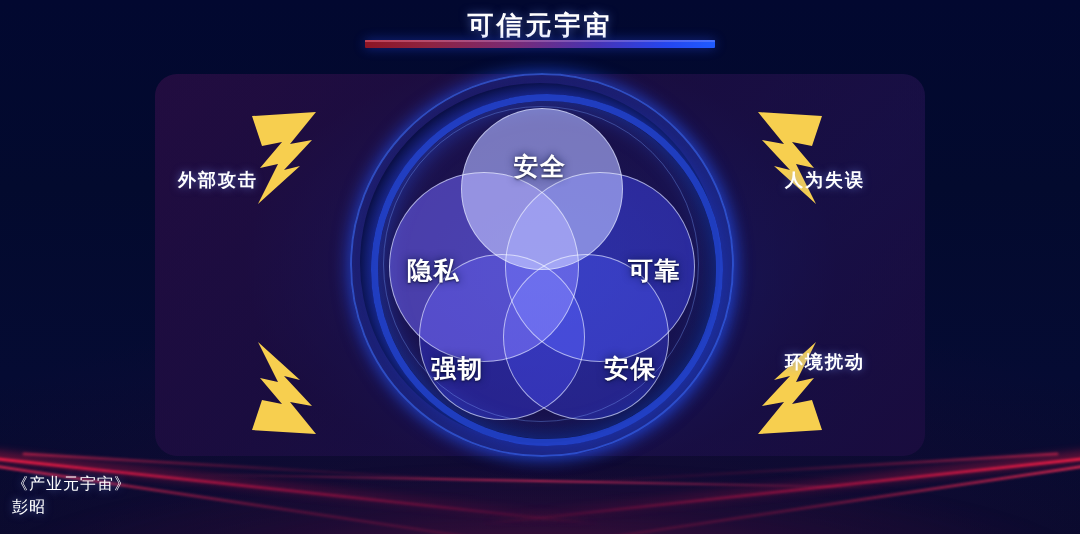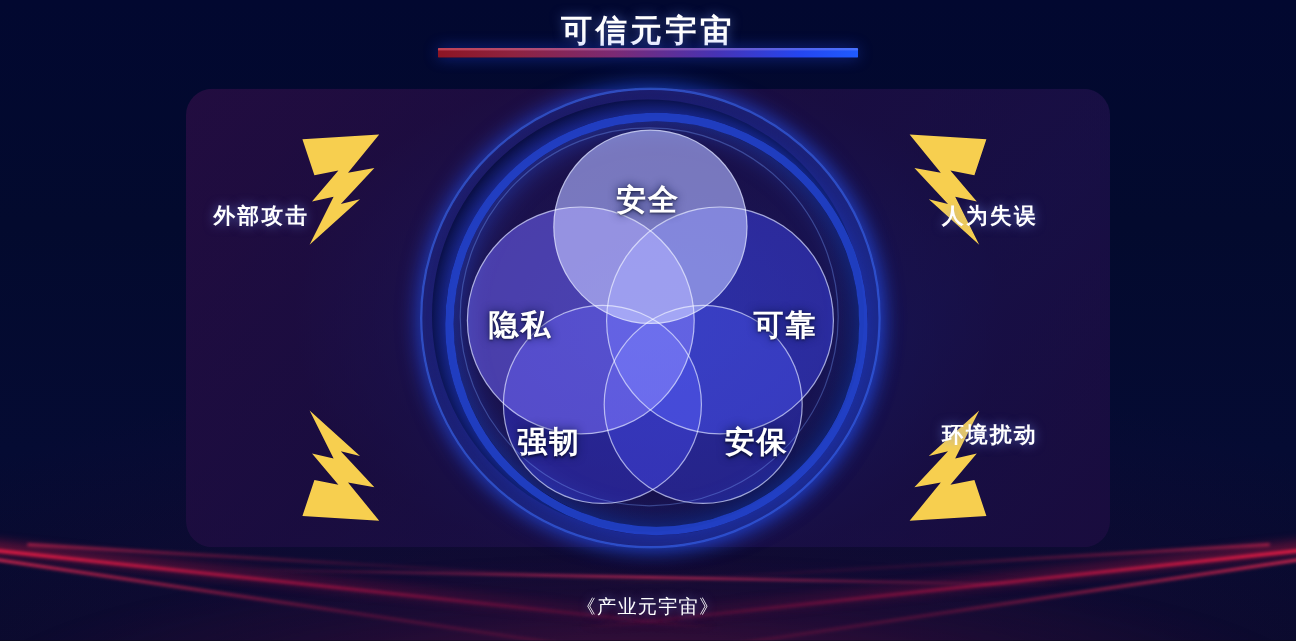--- a/index.html
+++ b/index.html
@@ -89,23 +89,23 @@
   .s-bl{left:186px;top:350px;}
   .s-br{left:785px;top:350px;}
 
   .bolt{position:absolute;width:100px;height:100px;}
   .b-tl{left:238px;top:108px;}
   .b-tr{left:736px;top:108px;transform:scaleX(-1);}
   .b-bl{left:238px;top:338px;transform:scaleY(-1);}
   .b-br{left:736px;top:338px;transform:scale(-1,-1);}
 
   
-  .caption{position:absolute;left:0;right:0;bottom:16px;text-align:center;color:#fff;
+  .caption{position:absolute;left:0;right:0;bottom:16px;text-align:left;color:#fff;
            font-size:16px;line-height:1.45;letter-spacing:1px;
-           text-shadow:0 0 8px rgba(120,150,255,.55);}
+           text-shadow:0 0 8px rgba(120,150,255,.55);padding-left:12px;}
 </style>
 </head>
 <body>
 
 <div id="slide">
 
   <div class="streaks">
     <div class="haze"></div>
     <div class="streak glow sLa"></div>
     <div class="streak sLa"></div>
@@ -156,15 +156,16 @@
   <svg class="bolt b-br" viewBox="0 0 100 100">
     <polygon points="14,8 78,4 52,36 74,32 46,62 62,58 20,96 40,56 22,60 44,34 24,38" fill="#f7cf4f"></polygon>
   </svg>
 
   <div class="side s-tl">外部攻击</div>
   <div class="side s-tr">人为失误</div>
   <div class="side s-br">环境扰动</div>
 
   <div class="caption">
     <div>《产业元宇宙》</div>
+    <div>彭昭</div>
   </div>
 
 </div>
 
 </body></html>

